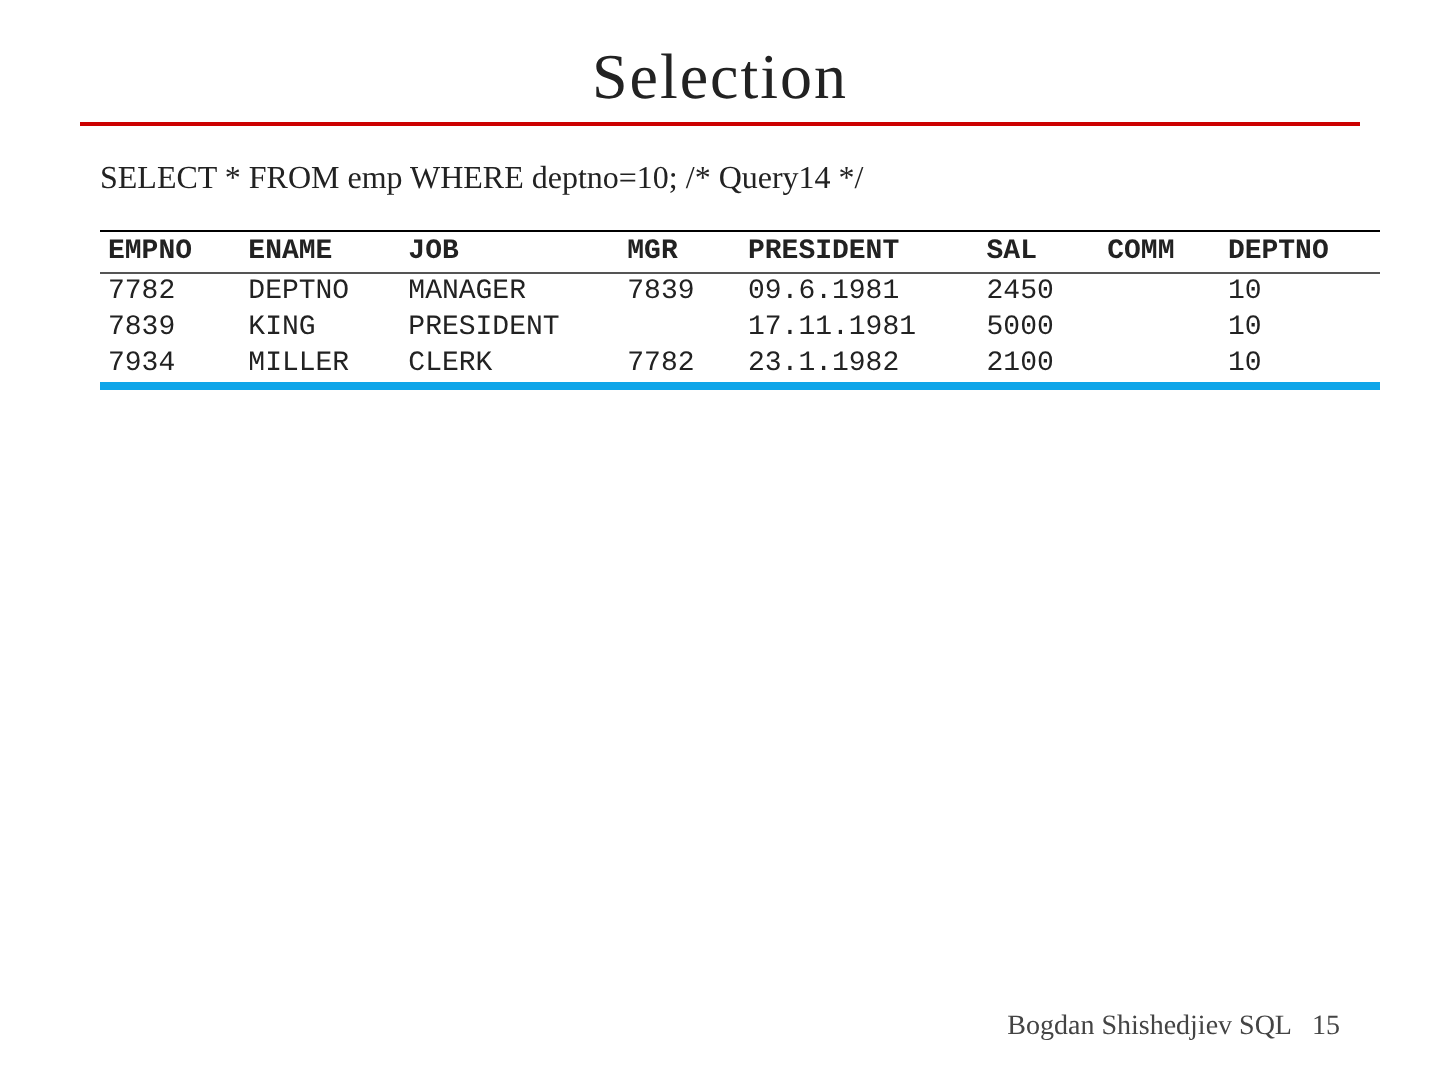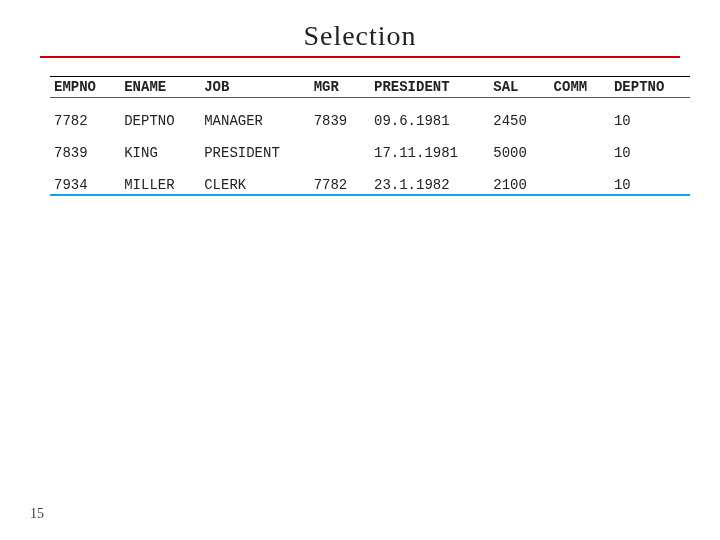--- a/index.html
+++ b/index.html
@@ -22,21 +22,21 @@
       position: relative;
       padding: 20px 40px;
     }
 
     .title-section {
       text-align: center;
       margin-bottom: 8px;
     }
 
     .title {
-      font-size: 28px;
+      font-size: 32px;
       font-weight: normal;
       color: #222;
       letter-spacing: 1px;
     }
 
     .title-divider {
       border: none;
       border-top: 2px solid #c00;
       margin: 4px 0 18px 0;
     }
@@ -66,26 +66,26 @@
       border-top: 1px solid #000000;
       border-bottom: 1px solid #555;
       white-space: nowrap;
     }
 
     .data-table td {
       font-family: 'Courier New', Courier, monospace;
       font-size: 14px;
       color: #222;
       text-align: left;
-      padding: 15px 14px 1px 4px;
+      padding: 1px 14px 1px 4px;
       white-space: nowrap;
     }
 
     .data-table tr:last-child td {
-      border-bottom: 2px solid #0ea5e9;
+      border-bottom: 4px solid #0ea5e9;
     }
 
     .footer {
       position: absolute;
       bottom: 18px;
       right: 50px;
       font-size: 14px;
       color: #444;
       font-family: 'Times New Roman', Times, serif;
       display: flex;
@@ -104,20 +104,21 @@
   </style>
 </head>
 <body>
 
 <div class="page">
   <div class="title-section">
     <h1 class="title">Selection</h1>
     <hr class="title-divider">
   </div>
 
+  <div class="query-line">SELECT * FROM emp WHERE deptno=10; /* Query14 */</div>
 
   <table class="data-table">
     <thead>
       <tr>
         <th>EMPNO</th>
         <th>ENAME</th>
         <th>JOB</th>
         <th>MGR</th>
         <th>PRESIDENT</th>
         <th>SAL</th>
@@ -153,15 +154,16 @@
           <td>7782</td>
           <td>23.1.1982</td>
           <td>2100</td>
           <td></td>
           <td>10</td>
         </tr>
       </tbody>
   </table>
 
   <div class="footer">
+    <span class="footer-left">Bogdan Shishedjiev SQL</span>
     <span class="footer-right">15</span>
   </div>
 </div>
 
 </body></html>

